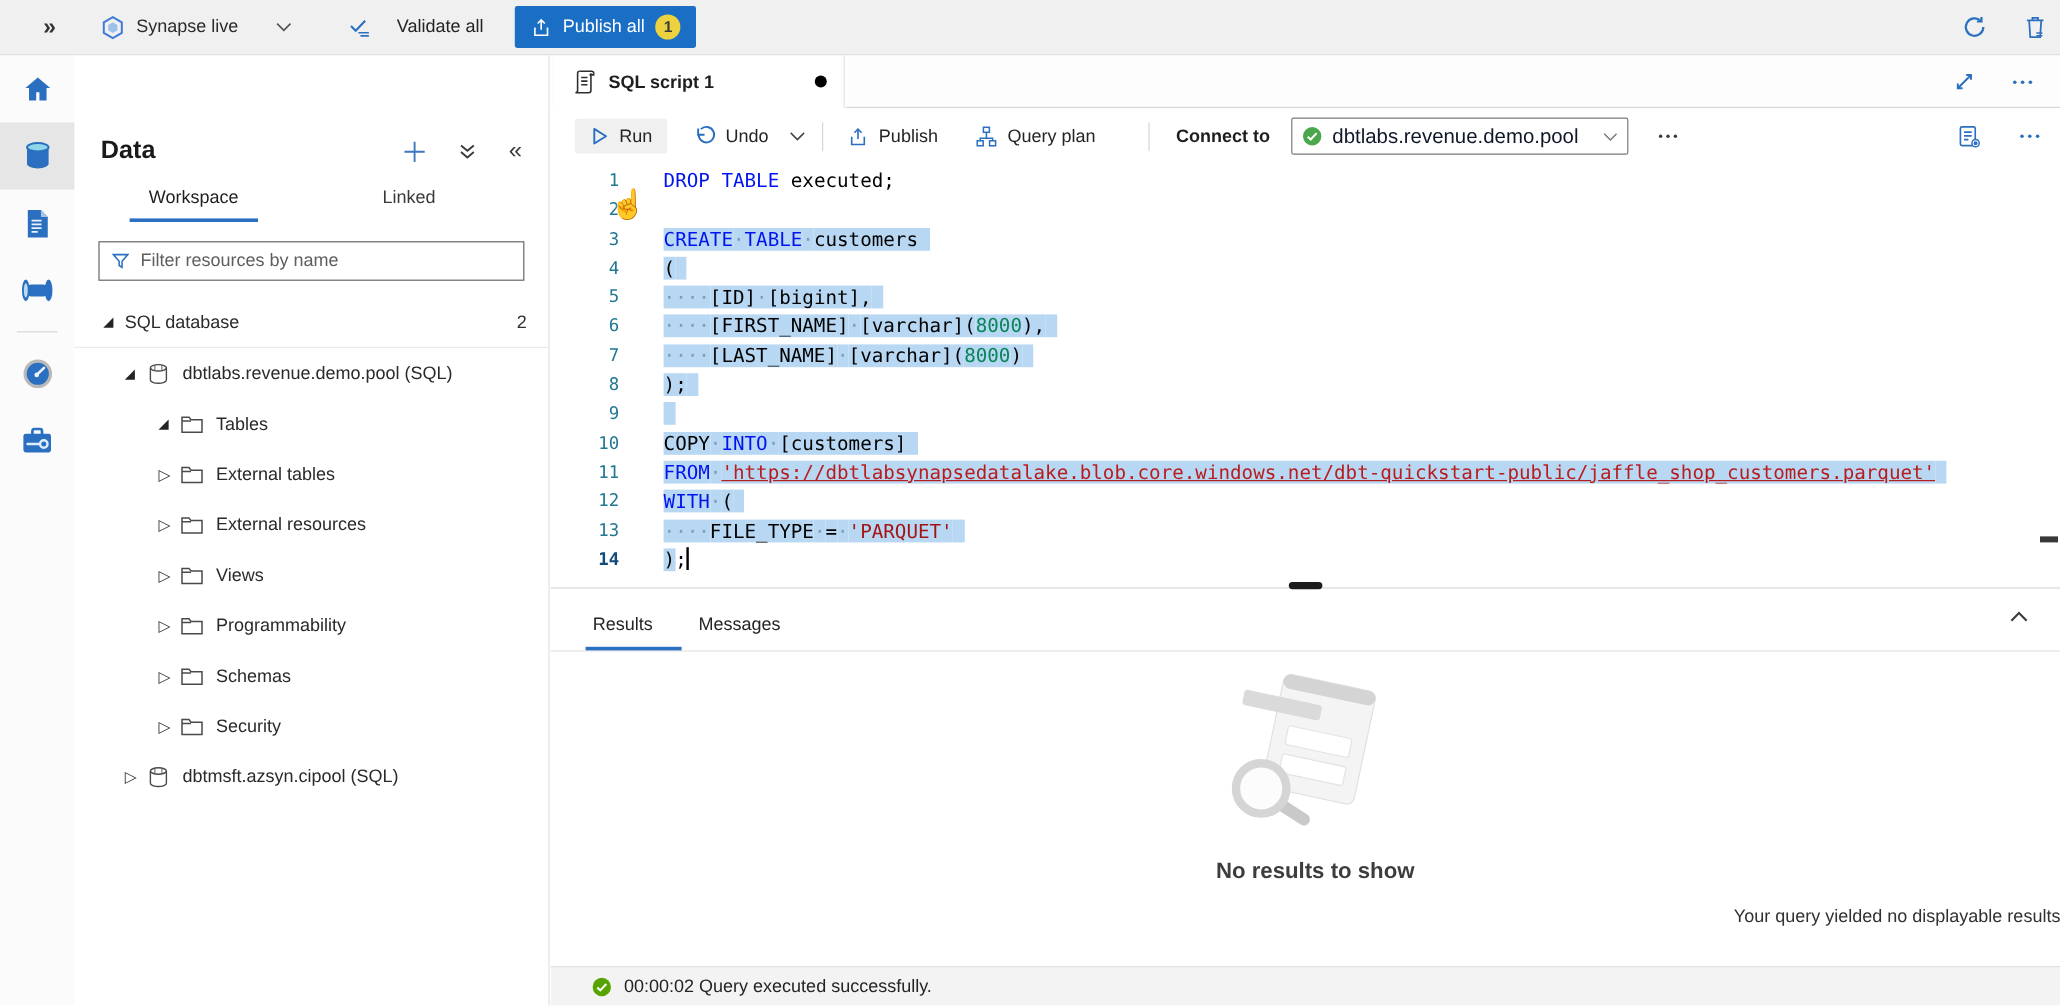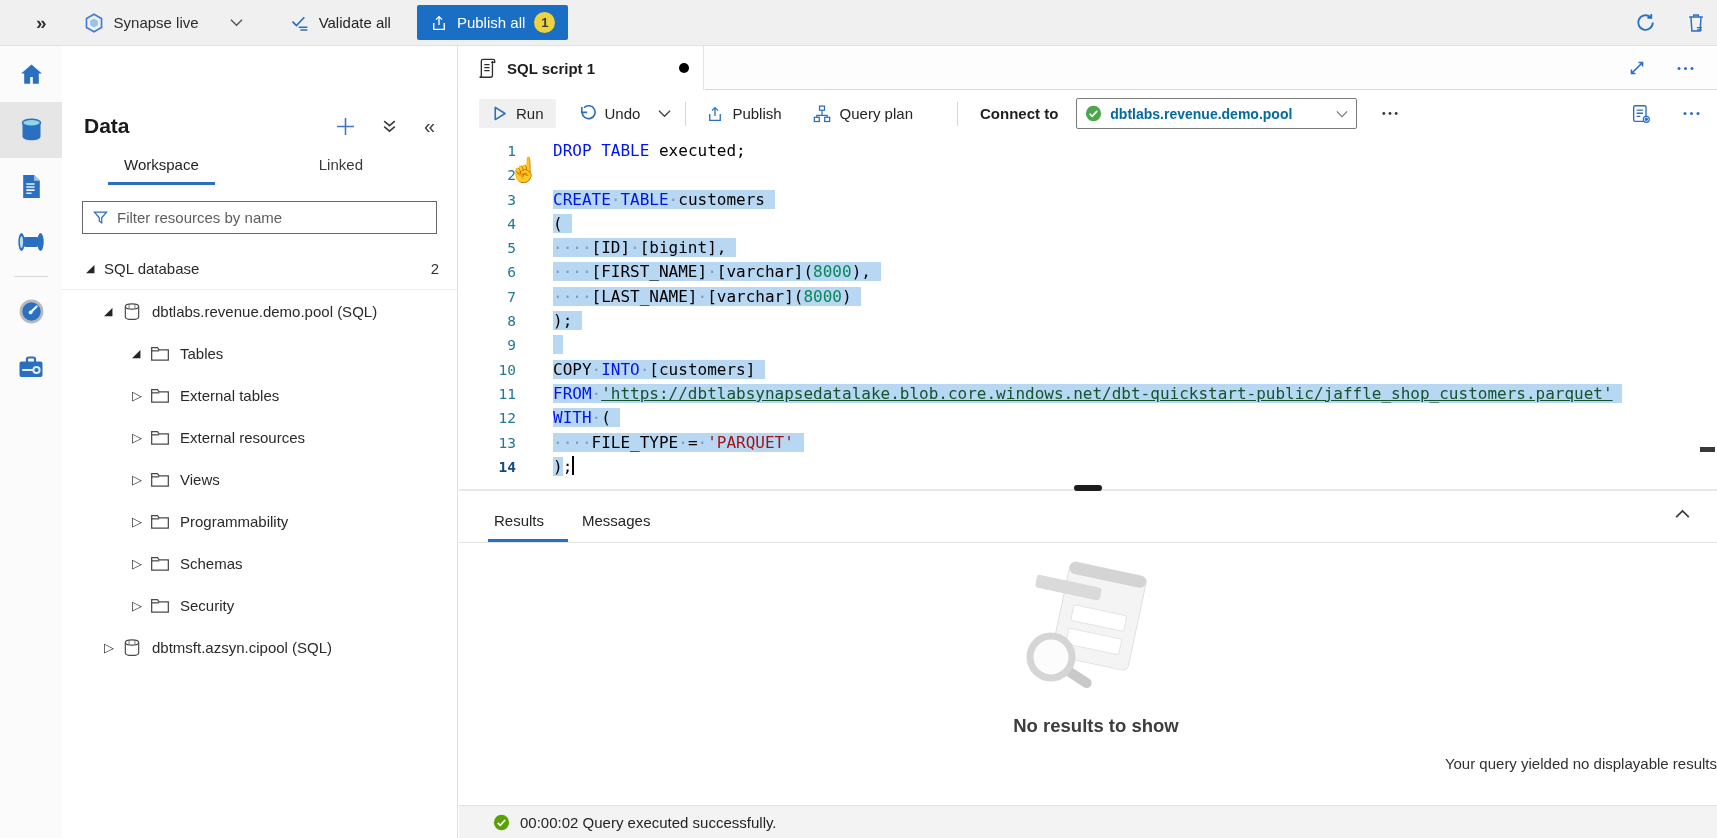--- a/index.html
+++ b/index.html
@@ -7,21 +7,21 @@
   body { font-family:"Liberation Sans",sans-serif; background:#fff; color:#252423; position:relative; font-size:15px; }
   svg { display:block; }
 
   
   .topbar { position:absolute; left:0; top:0; width:1717px; height:46px; background:#f0f0f0;
             border-bottom:1px solid #e2e2e2; display:flex; align-items:center; z-index:30; }
   .tb-expand { margin-left:36px; font-size:19px; color:#333; font-weight:bold; cursor:pointer; }
   .tb-mode { display:flex; align-items:center; margin-left:36px; gap:9px; }
   .tb-mode-label { font-size:15px; color:#2b2b2b; }
   .tb-chev { margin-left:22px; }
-  .tb-validate { display:flex; align-items:center; gap:9px; margin-left:46px; }
+  .tb-validate { display:flex; align-items:center; gap:21px; margin-left:46px; }
   .btn-publish { display:flex; align-items:center; gap:9px; margin-left:26px; background:#1a6fc4;
                  color:#fff; height:35px; padding:0 13px; border:none; border-radius:2px; font-size:15px; cursor:pointer; }
   .pub-badge { width:21px; height:21px; border-radius:50%; background:#ecd23e; color:#3a3a3a;
                font-size:13px; display:flex; align-items:center; justify-content:center; font-weight:bold; }
   .tb-right { margin-left:auto; margin-right:10px; display:flex; align-items:center; gap:28px; }
 
   
   .rail { position:absolute; left:0; top:46px; width:62px; bottom:0; background:#fbfbfb; z-index:20;
           display:flex; flex-direction:column; align-items:center; }
   .rail-item { width:62px; height:56px; display:flex; align-items:center; justify-content:center; cursor:pointer; }
@@ -67,41 +67,41 @@
 
   .toolbar { height:47px; flex:none; display:flex; align-items:center; padding-left:20px; position:relative; background:#fff; }
   .tool-btn { display:flex; align-items:center; gap:8px; padding:6px 12px; border-radius:2px; cursor:pointer;
               font-size:15px; color:#252423; }
   .tool-btn.hovered { background:#f0f0f0; }
   .tool-sep { width:1px; height:24px; background:#d6d6d6; margin:0 8px; }
   .tb-drop-chev { padding:6px 6px; cursor:pointer; }
   .connect-label { font-weight:700; margin-left:34px; font-size:15px; color:#1f1e1d; }
   .pool-drop { margin-left:18px; width:281px; height:31px; border:1px solid #7a7a7a; border-radius:2px;
                display:flex; align-items:center; padding:0 8px; gap:8px; background:#fff; cursor:pointer; }
-  .pool-name { font-size:14px; color:#0369a1; white-space:nowrap; overflow:hidden; flex:1;font-weight:bold; }
+  .pool-name { font-size:17px; color:#0f172a; white-space:nowrap; overflow:hidden; flex:1; }
   .tb-more-dark { margin-left:24px; cursor:pointer; }
   .toolbar-right { margin-left:auto; margin-right:16px; display:flex; align-items:center; gap:30px; }
 
   .hand-cursor { position:absolute; left:50px; top:66px; font-size:24px; color:#1d1d1d; z-index:60;
                  text-shadow:0 0 2px #fff; pointer-events:none; }
 
   
   .editor { height:352px; flex:none; position:relative; padding-top:2px; overflow:hidden;
             font-family:"DejaVu Sans Mono",monospace; font-size:16px; background:#fff; }
   .cline { display:flex; height:24.3px; line-height:24.3px; white-space:pre; }
   .lnum { width:57px; flex:none; text-align:right; color:#237893; font-size:14.5px;
           font-family:"DejaVu Sans Mono",monospace; }
   .lnum.active { color:#14497a; font-weight:bold; }
   .lcontent { margin-left:37px; }
   .tksel { background:#b7d7f3; }
   .tk-d { color:#000; }
   .tk-k { color:#0014f0;text-align:right; }
   .tk-n { color:#098658; }
   .tk-str { color:#a31515; }
-  .tk-u { color:#14532d; text-decoration:underline; }
+  .tk-u { color:#b91c1c; text-decoration:underline; }
   .tk-w { color:#7c9cba; }
   .caret { display:inline-block; width:2px; height:19px; background:#000; vertical-align:-3px; }
   .scrollmark { position:absolute; right:2px; top:310px; width:15px; height:5px; background:#383838; }
 
   .splitter { height:2px; background:#e8e8e8; position:relative; flex:none; }
   .split-handle { position:absolute; left:calc(50% - 14px); top:-4px; width:28px; height:6px;
                   background:#1c1c1c; border-radius:3px; cursor:row-resize; z-index:5; }
 
   
   .results { flex:1; display:flex; flex-direction:column; position:relative; background:#fff; }

